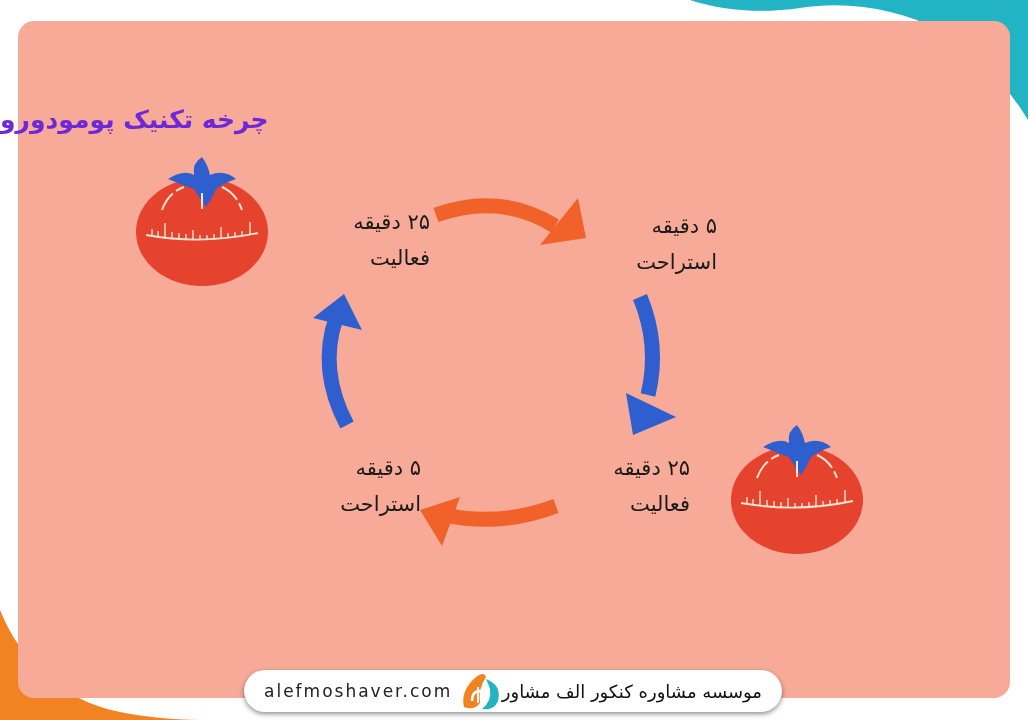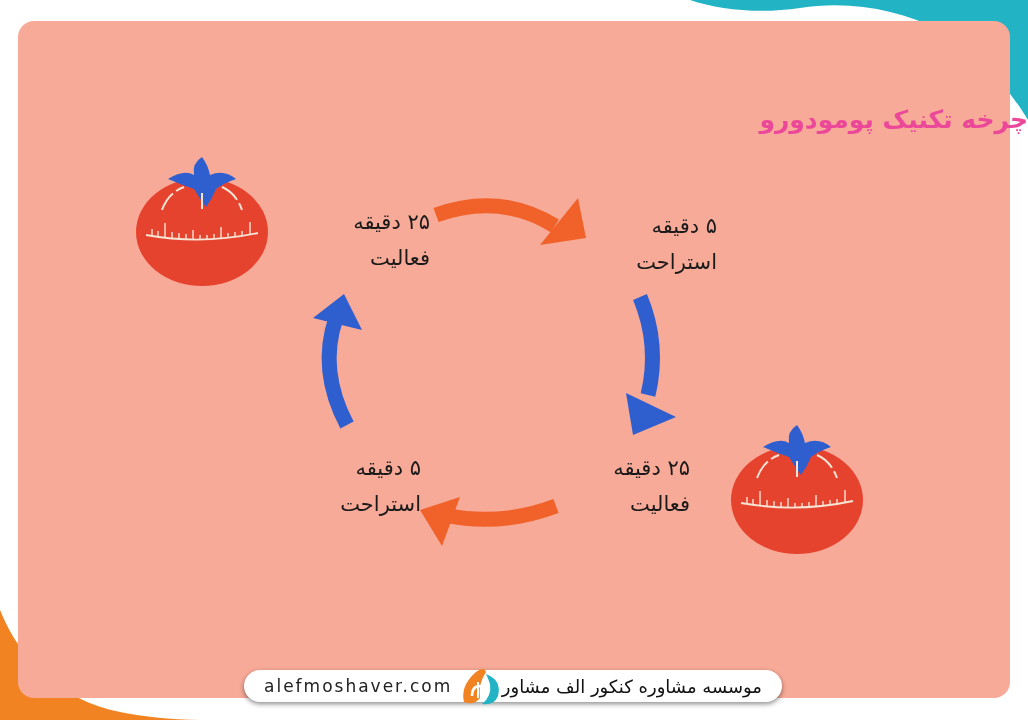--- a/index.html
+++ b/index.html
@@ -9,33 +9,33 @@
     font-family:"DejaVu Sans", sans-serif;
   }
   .teal-wave {
     position:absolute; right:0; top:0; width:1028px; height:720px;
   }
   .card {
     position:absolute; left:18px; top:21px; width:992px; height:677px;
     background:#f8aa98; border-radius:16px;
   }
   .title {
-    position:absolute; left:0; top:105px; width:1028px; text-align:right;
-    font-size:25px; font-weight:bold; color:#ec4899;
+    position:absolute; left:0; top:105px; width:1028px; text-align:left;
+    font-size:25px; font-weight:bold; color:#6d28d9;
     direction:rtl;
   }
   .label {
     position:absolute; text-align:right; direction:rtl;
     color:#1a1a1a; font-size:21px; line-height:36px;
   }
   .label .line { display:block; }
   .arrow-svg { position:absolute; left:0; top:0; width:1028px; height:720px; pointer-events:none; }
   .tomato { position:absolute; }
   .footer {
-    position:absolute; left:244px; top:670px; width:538px; height:32px;
+    position:absolute; left:244px; top:670px; width:538px; height:42px;
     background:#ffffff; border-radius:22px;
     box-shadow:0 2px 5px rgba(0,0,0,0.45);
     display:flex; align-items:center; justify-content:space-between;
     padding:15px 20px; box-sizing:border-box;
   }
   .footer-url {
     font-family:"DejaVu Sans", sans-serif; font-size:17px; letter-spacing:2px; color:#222;
   }
   .footer-right { display:flex; align-items:center; gap:0; direction:ltr; }
   .footer-name { font-size:18px; color:#111; direction:rtl; }

